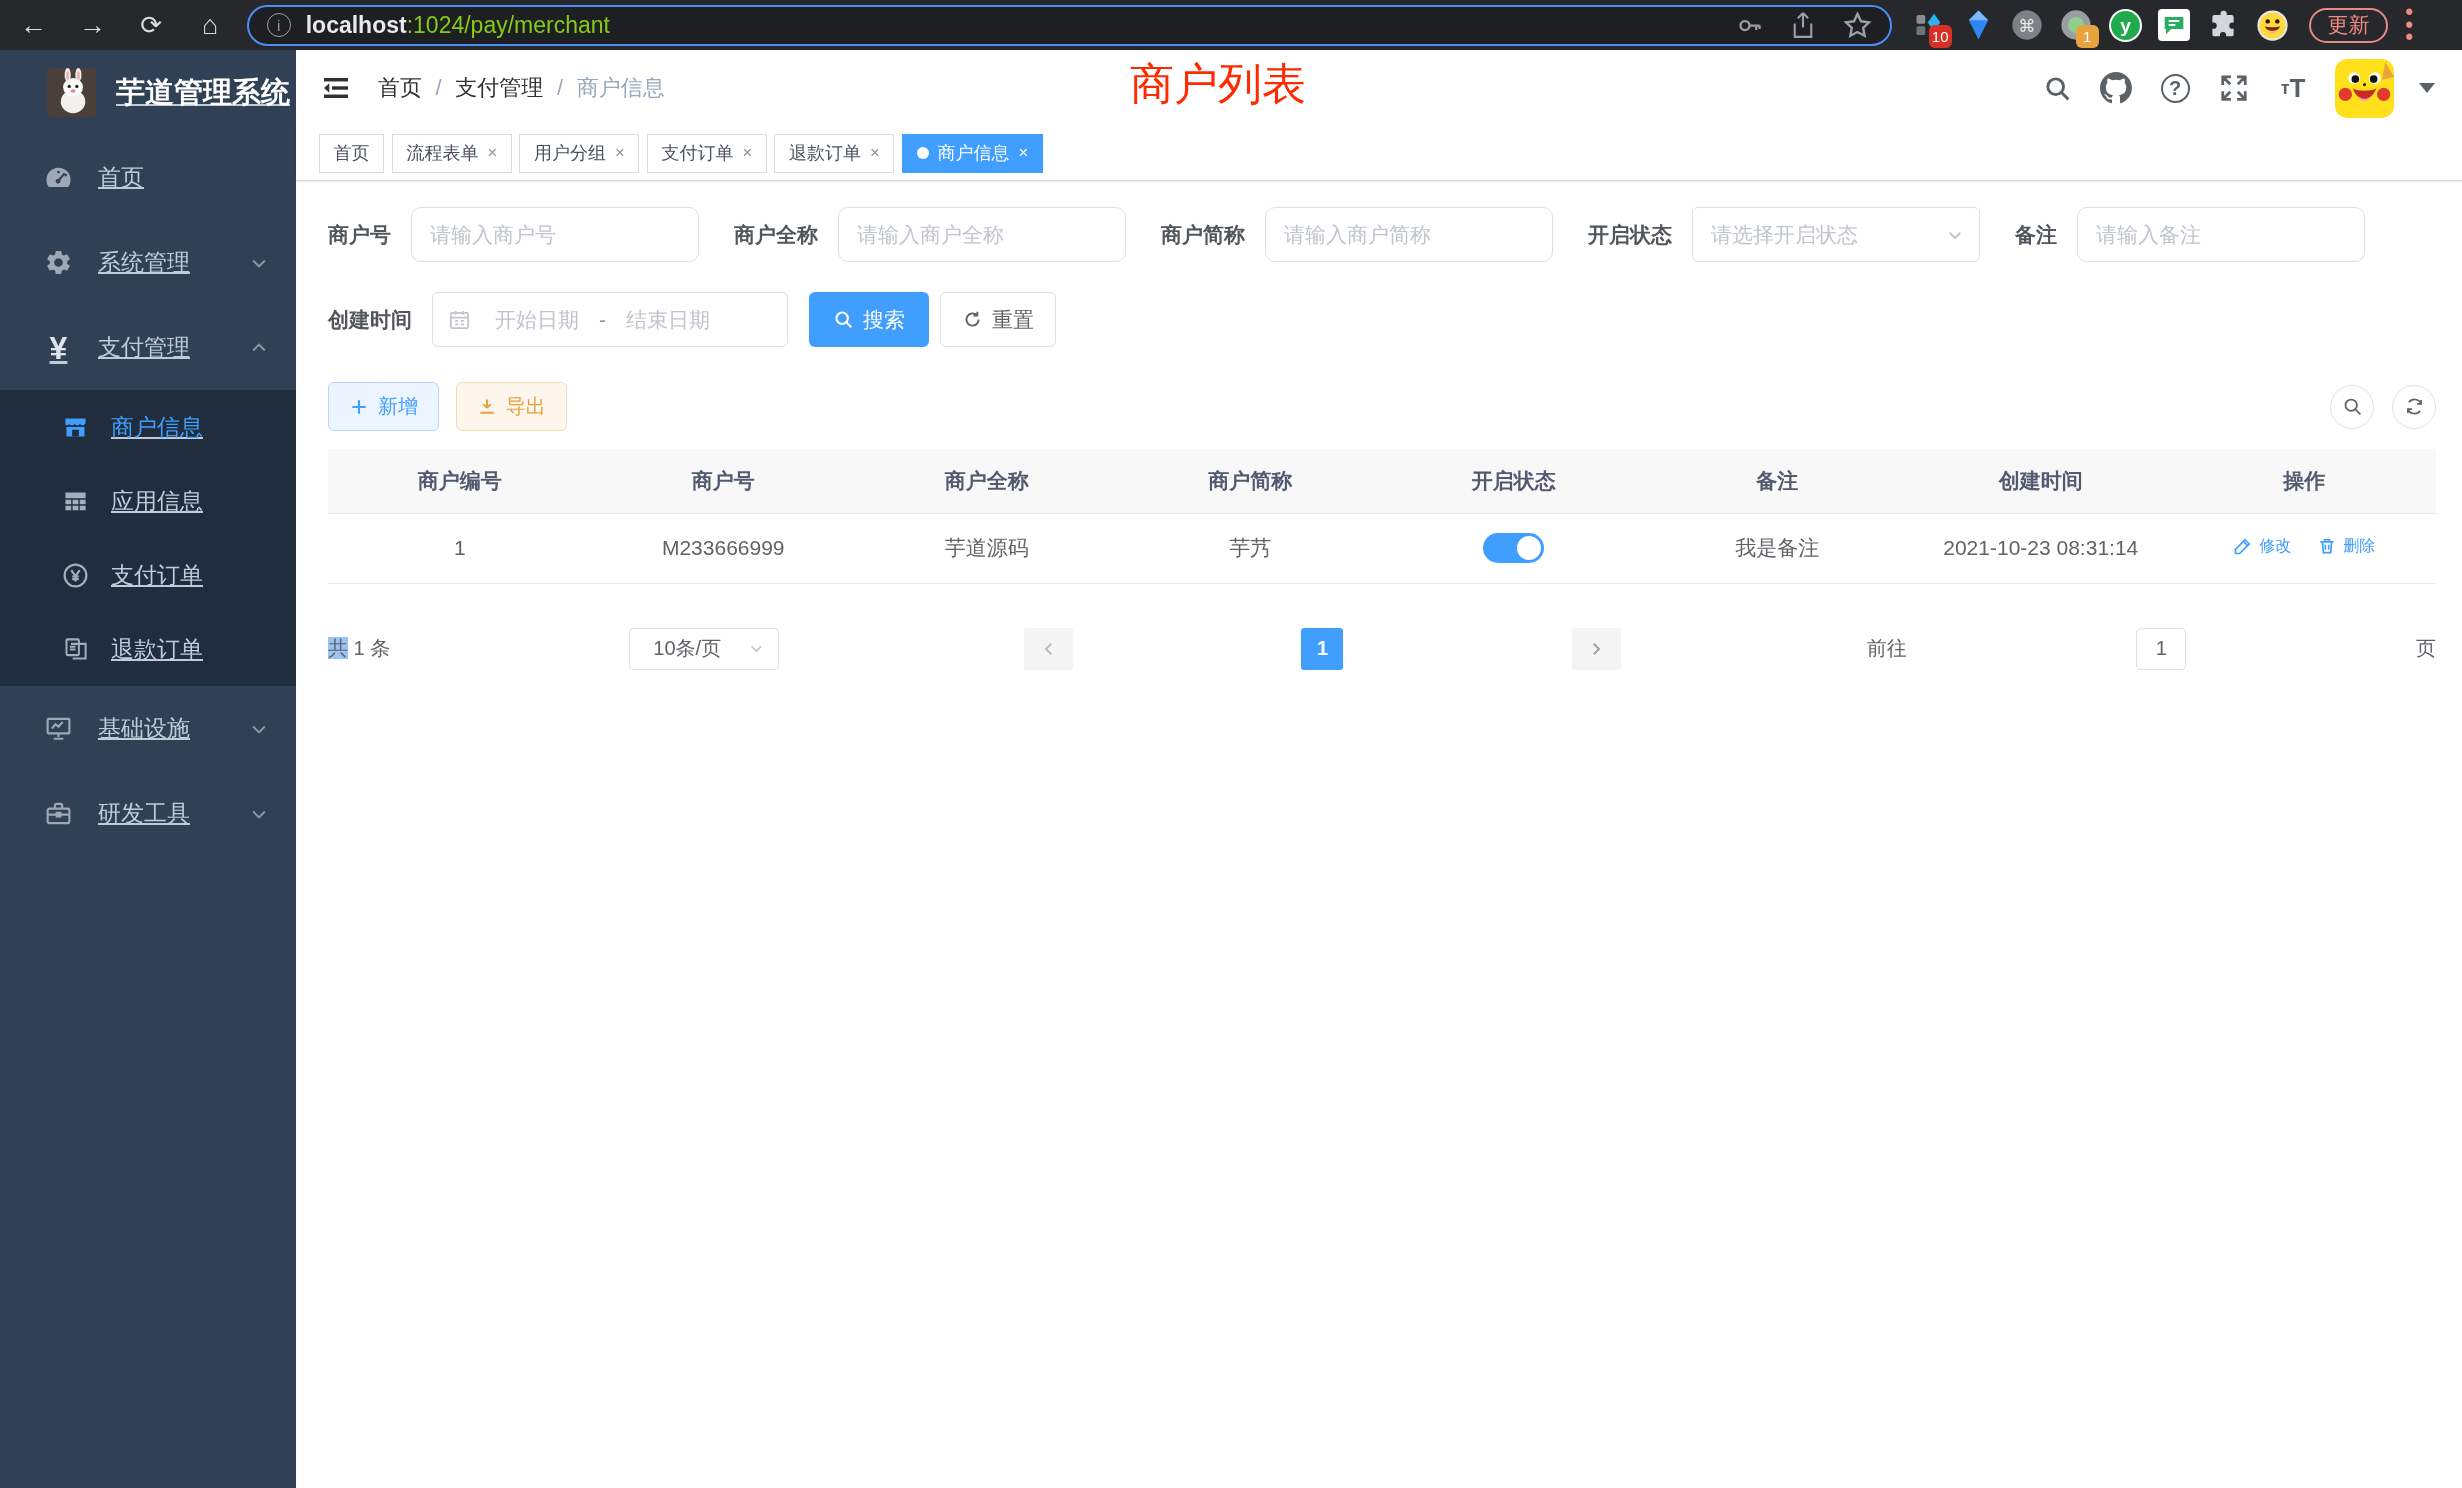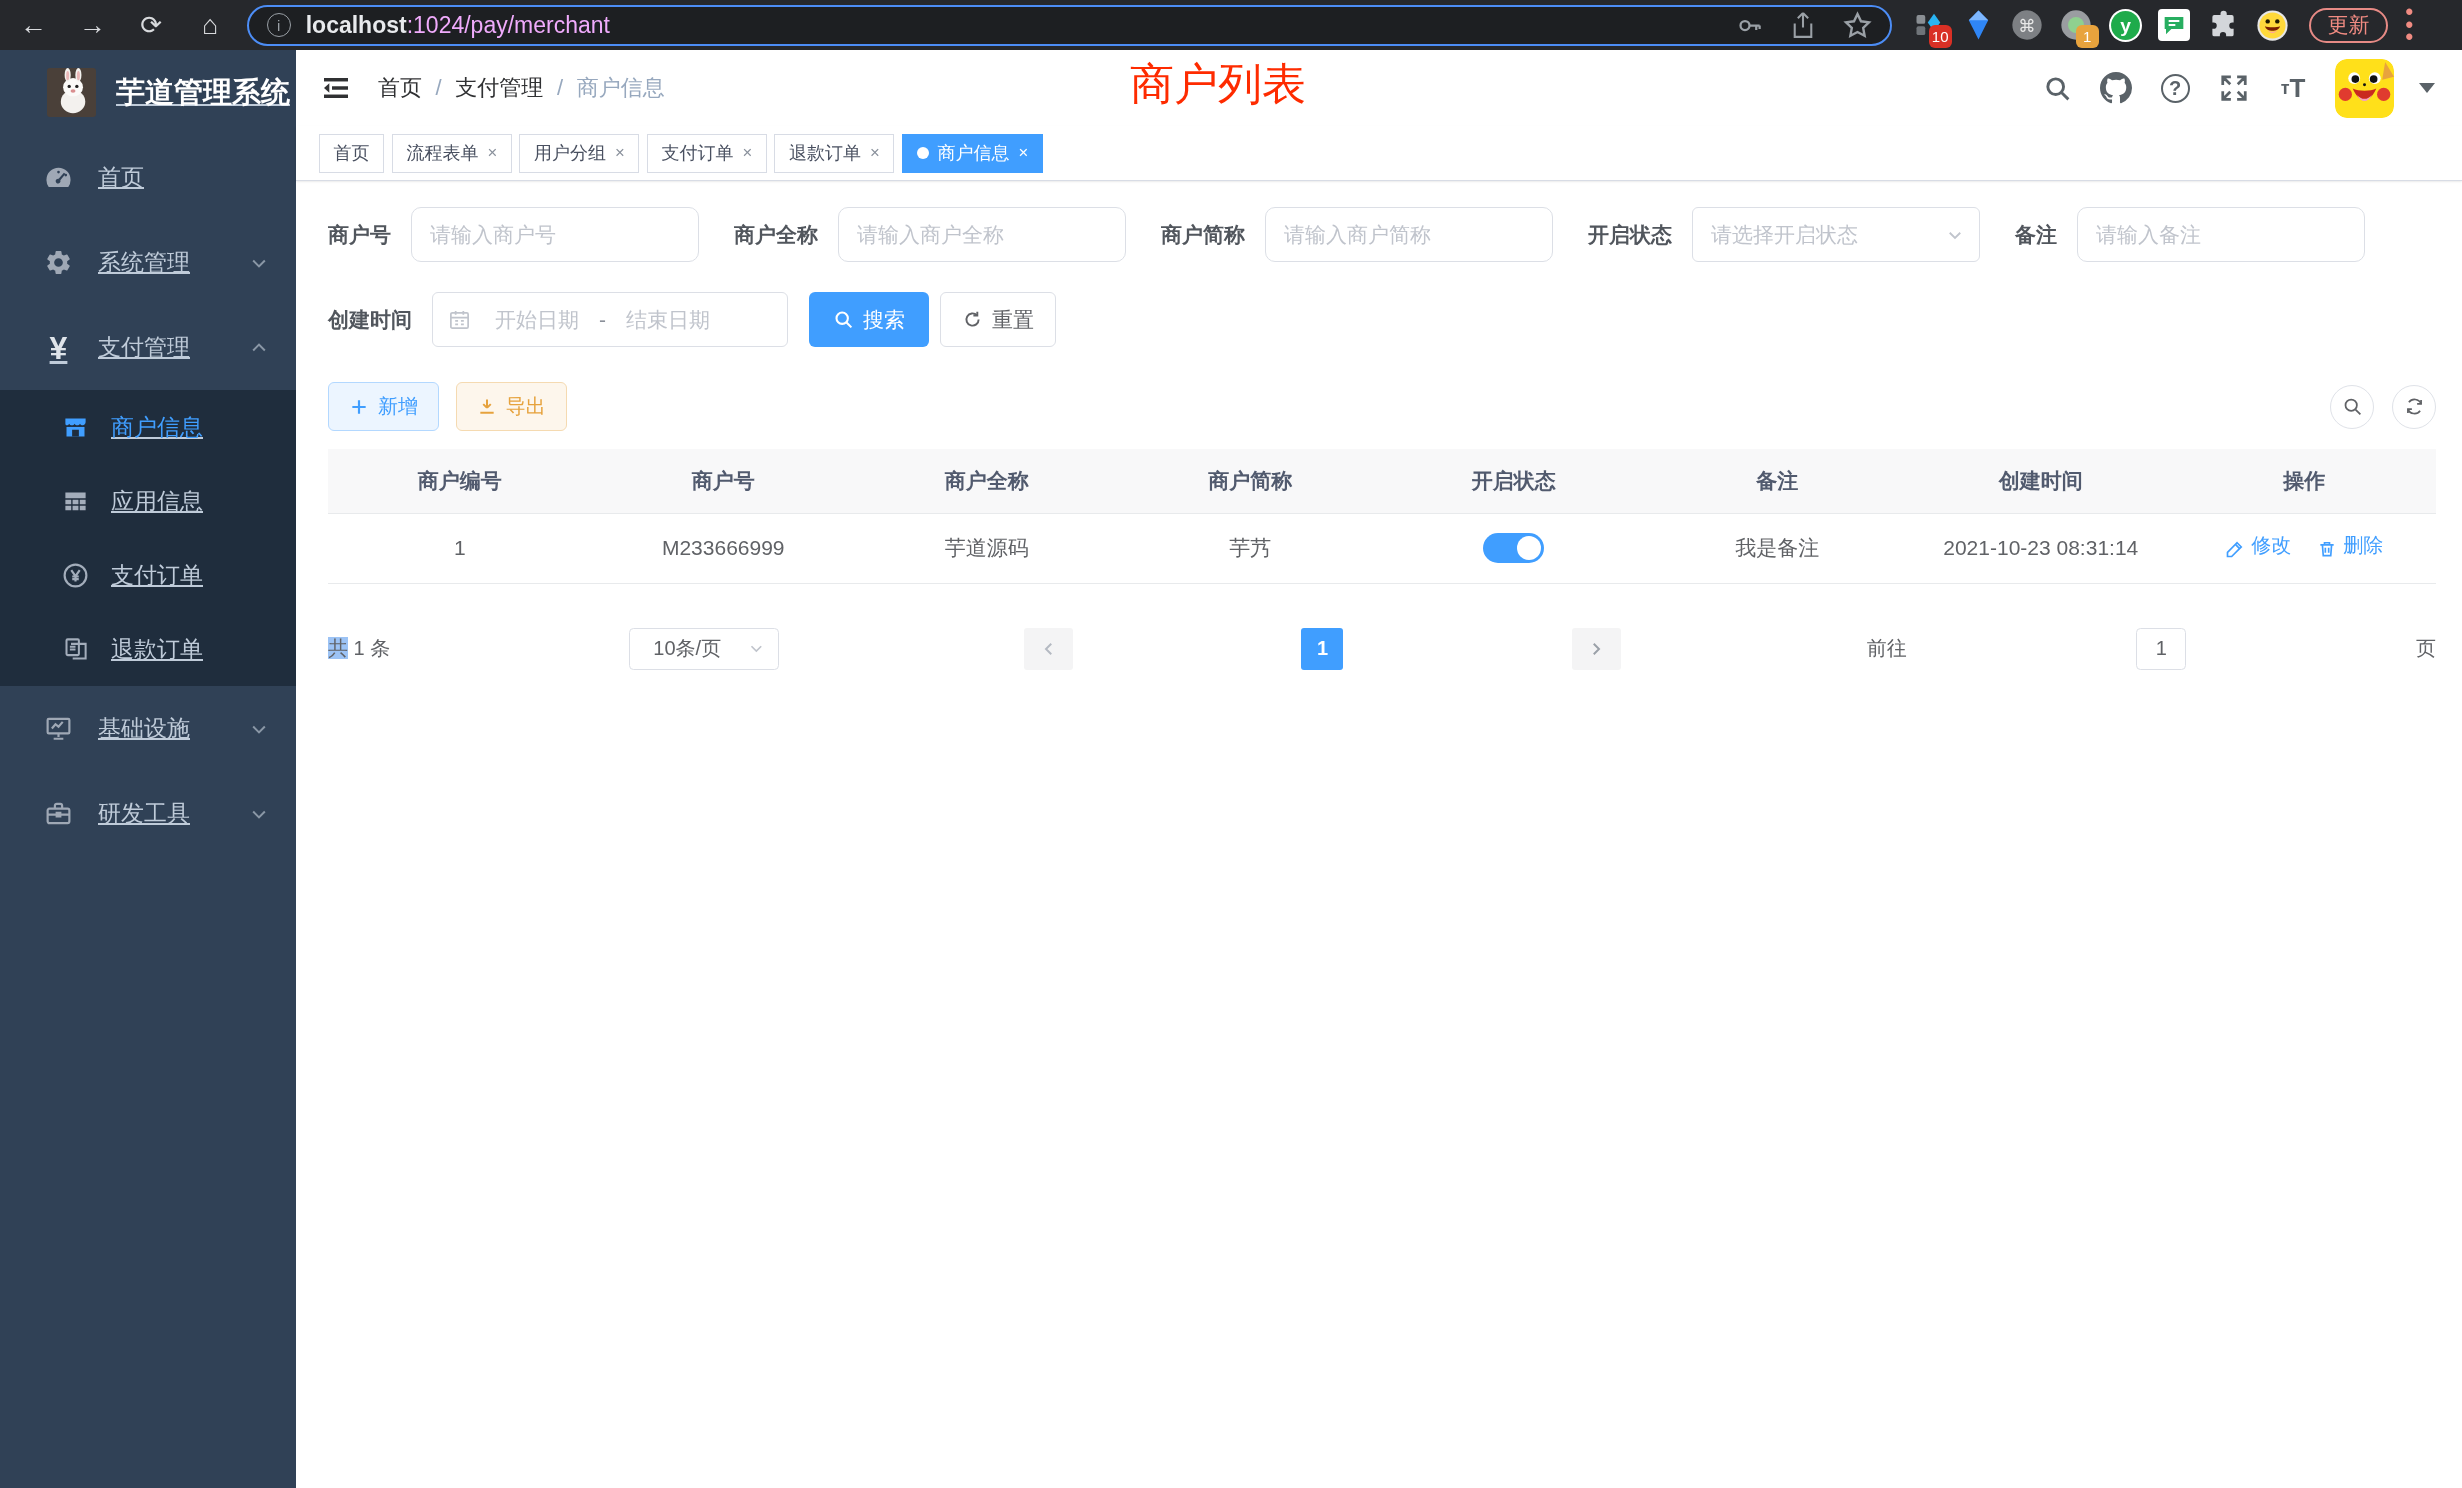--- a/index.html
+++ b/index.html
@@ -7,21 +7,21 @@
   .screen { position:relative; width:2462px; height:1489px; background:#fff; overflow:hidden; }
 
   
   .chrome { position:absolute; left:0; top:0; width:100%; height:50px; background:#26282c; display:flex; align-items:center; padding:0 16.7px; }
   .chrome-nav { display:flex; align-items:center; gap:26px; color:#d8dadd; }
   .chrome-btn { font-size:27px; line-height:1; width:33px; text-align:center; cursor:pointer; }
   .urlbar { width:1645px; height:41px; margin-left:20px; background:#1d1f22; border:2.3px solid #4c8df6; border-radius:23px; display:flex; align-items:center; padding:0 18px; }
   .info-circle { width:24px; height:24px; border:1.5px solid #9aa0a6; border-radius:50%; color:#9aa0a6; font-size:15px; display:flex; align-items:center; justify-content:center; font-style:normal; }
   .url-text { margin-left:15px; font-size:23px; white-space:nowrap; }
   .url-host { color:#e8eaed; font-weight:bold; }
-  .url-path { color:#f0abfc; }
+  .url-path { color:#84cc16; }
   .urlbar-right { margin-left:auto; display:flex; align-items:center; gap:27px; color:#9aa0a6; }
   .ext-area { display:flex; align-items:center; gap:16px; margin-left:21px; }
   .ext-icon { position:relative; width:33px; height:33px; display:flex; align-items:center; justify-content:center; }
   .badge { position:absolute; bottom:-6px; right:-6px; min-width:23px; height:23px; border-radius:6px; color:#fff; font-size:15px; display:flex; align-items:center; justify-content:center; padding:0 3px; }
   .badge-red { background:#d93025; }
   .badge-orange { background:#e8a33d; border-radius:6px; }
   .update-pill { margin-left:20px; height:35px; border:2.3px solid #e78a85; border-radius:18px; color:#f08b82; font-size:21px; display:flex; align-items:center; padding:0 16.7px; }
   .menu-dots { margin-left:13.6px; color:#f08b82; font-size:23px; letter-spacing:0; line-height:0.55; text-align:center; width:15px; }
 
   
@@ -97,21 +97,21 @@
   .tool-right { margin-left:auto; display:flex; align-items:center; gap:18px; }
   .circle-btn { width:44px; height:44px; border-radius:50%; border:1.5px solid #dfe2e8; display:flex; align-items:center; justify-content:center; color:#606266; cursor:pointer; background:#fff; }
 
   
   .m-table { width:100%; margin-top:18px; border-collapse:collapse; table-layout:fixed; }
   .m-table th { height:64px; background:#f8f8f9; color:#515a6e; font-size:21px; font-weight:600; border-bottom:1.5px solid #e8eaec; text-align:center; }
   .m-table td { height:70px; color:#606266; font-size:21px; border-bottom:1.5px solid #e8eaec; text-align:center; }
   .switch { position:relative; display:inline-block; width:61px; height:30px; border-radius:15px; background:#409EFF; vertical-align:middle; cursor:pointer; }
   .switch .knob { position:absolute; top:3px; right:3px; width:24px; height:24px; border-radius:50%; background:#fff; }
   .row-actions { display:inline-flex; align-items:center; gap:26px; }
-  .action-link { display:inline-flex; align-items:flex-end; gap:6px; color:#409EFF; font-size:20px; cursor:pointer; }
+  .action-link { display:inline-flex; align-items:flex-start; gap:6px; color:#409EFF; font-size:16px; cursor:pointer; }
 
   
   .pager { margin-top:44px; display:flex; align-items:center; justify-content:space-between; font-size:20px; color:#606266; }
   .pager .total { white-space:nowrap; }
   .hl-sel { background:#9cc3f5; }
   .size-select { position:relative; width:150px; height:42px; border:1.5px solid #dcdfe6; border-radius:4.5px; display:flex; align-items:center; padding-left:23px; margin-left:20px; cursor:pointer; color:#606266; background:#fff; }
   .size-select .sel-caret { position:absolute; right:13.6px; color:#c0c4cc; }
   .pg-btn { width:49px; height:42px; border-radius:3px; background:#f4f4f5; display:flex; align-items:center; justify-content:center; cursor:pointer; }
   .pg-prev { margin-left:26px; color:#b4b9c2; }
   .pg-next { color:#606266; }

